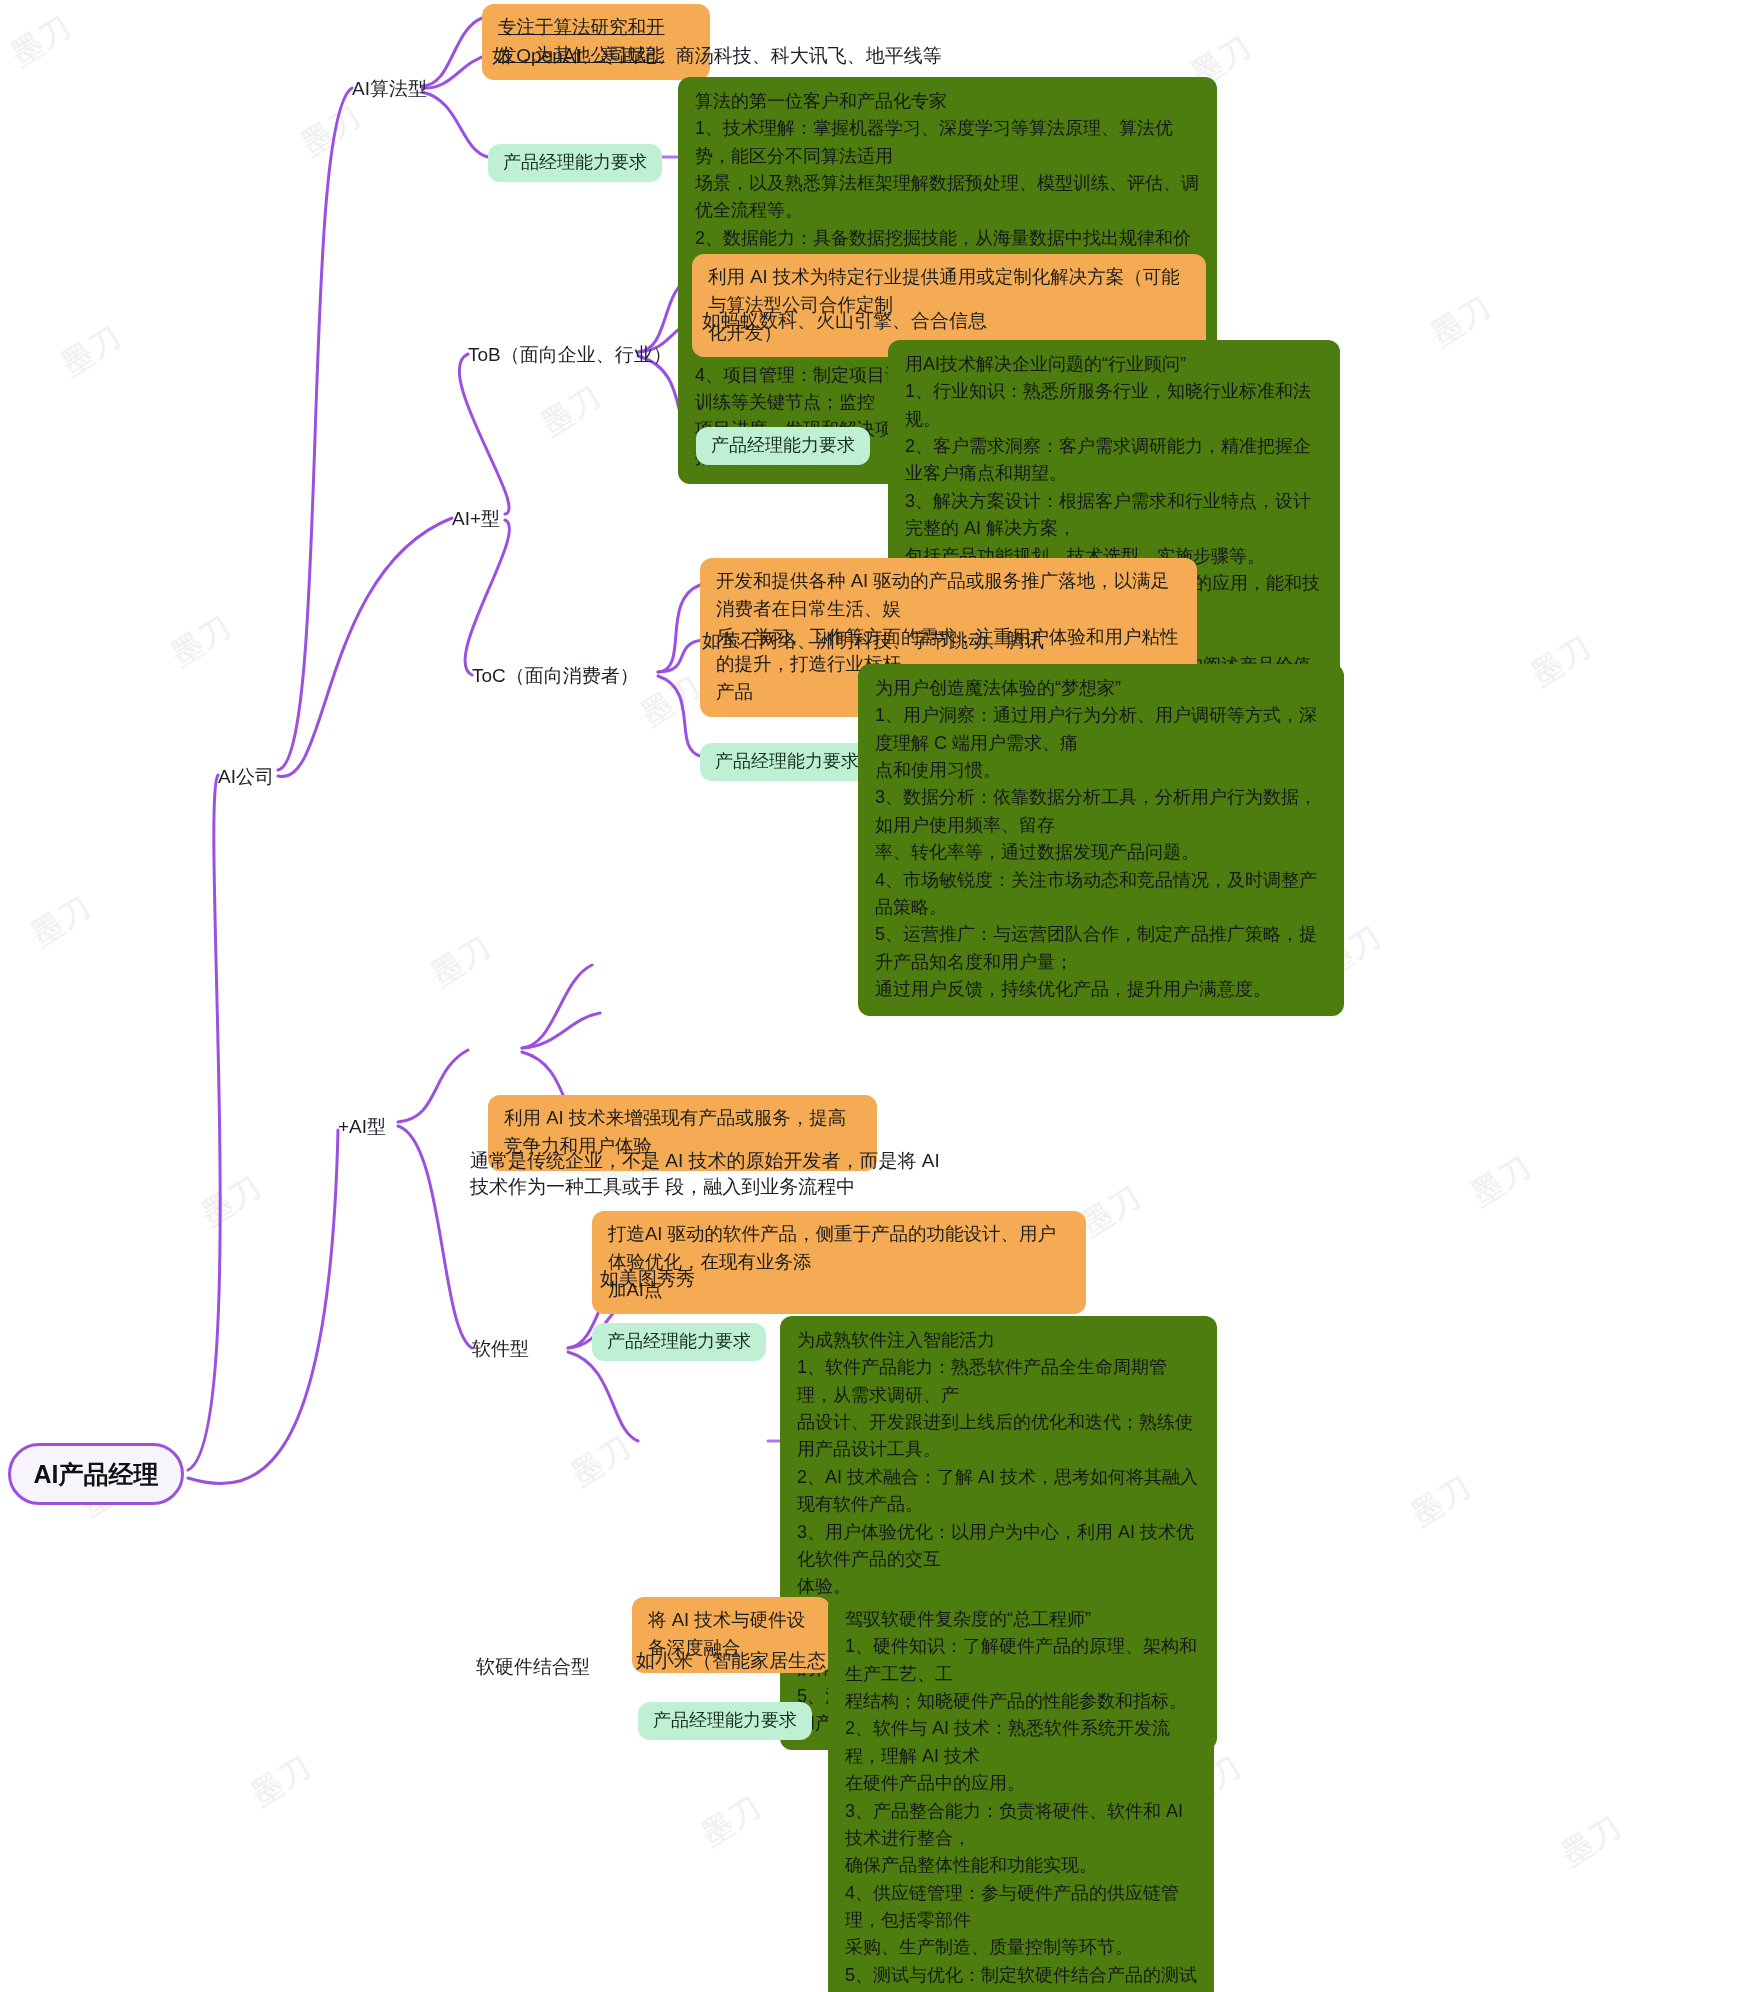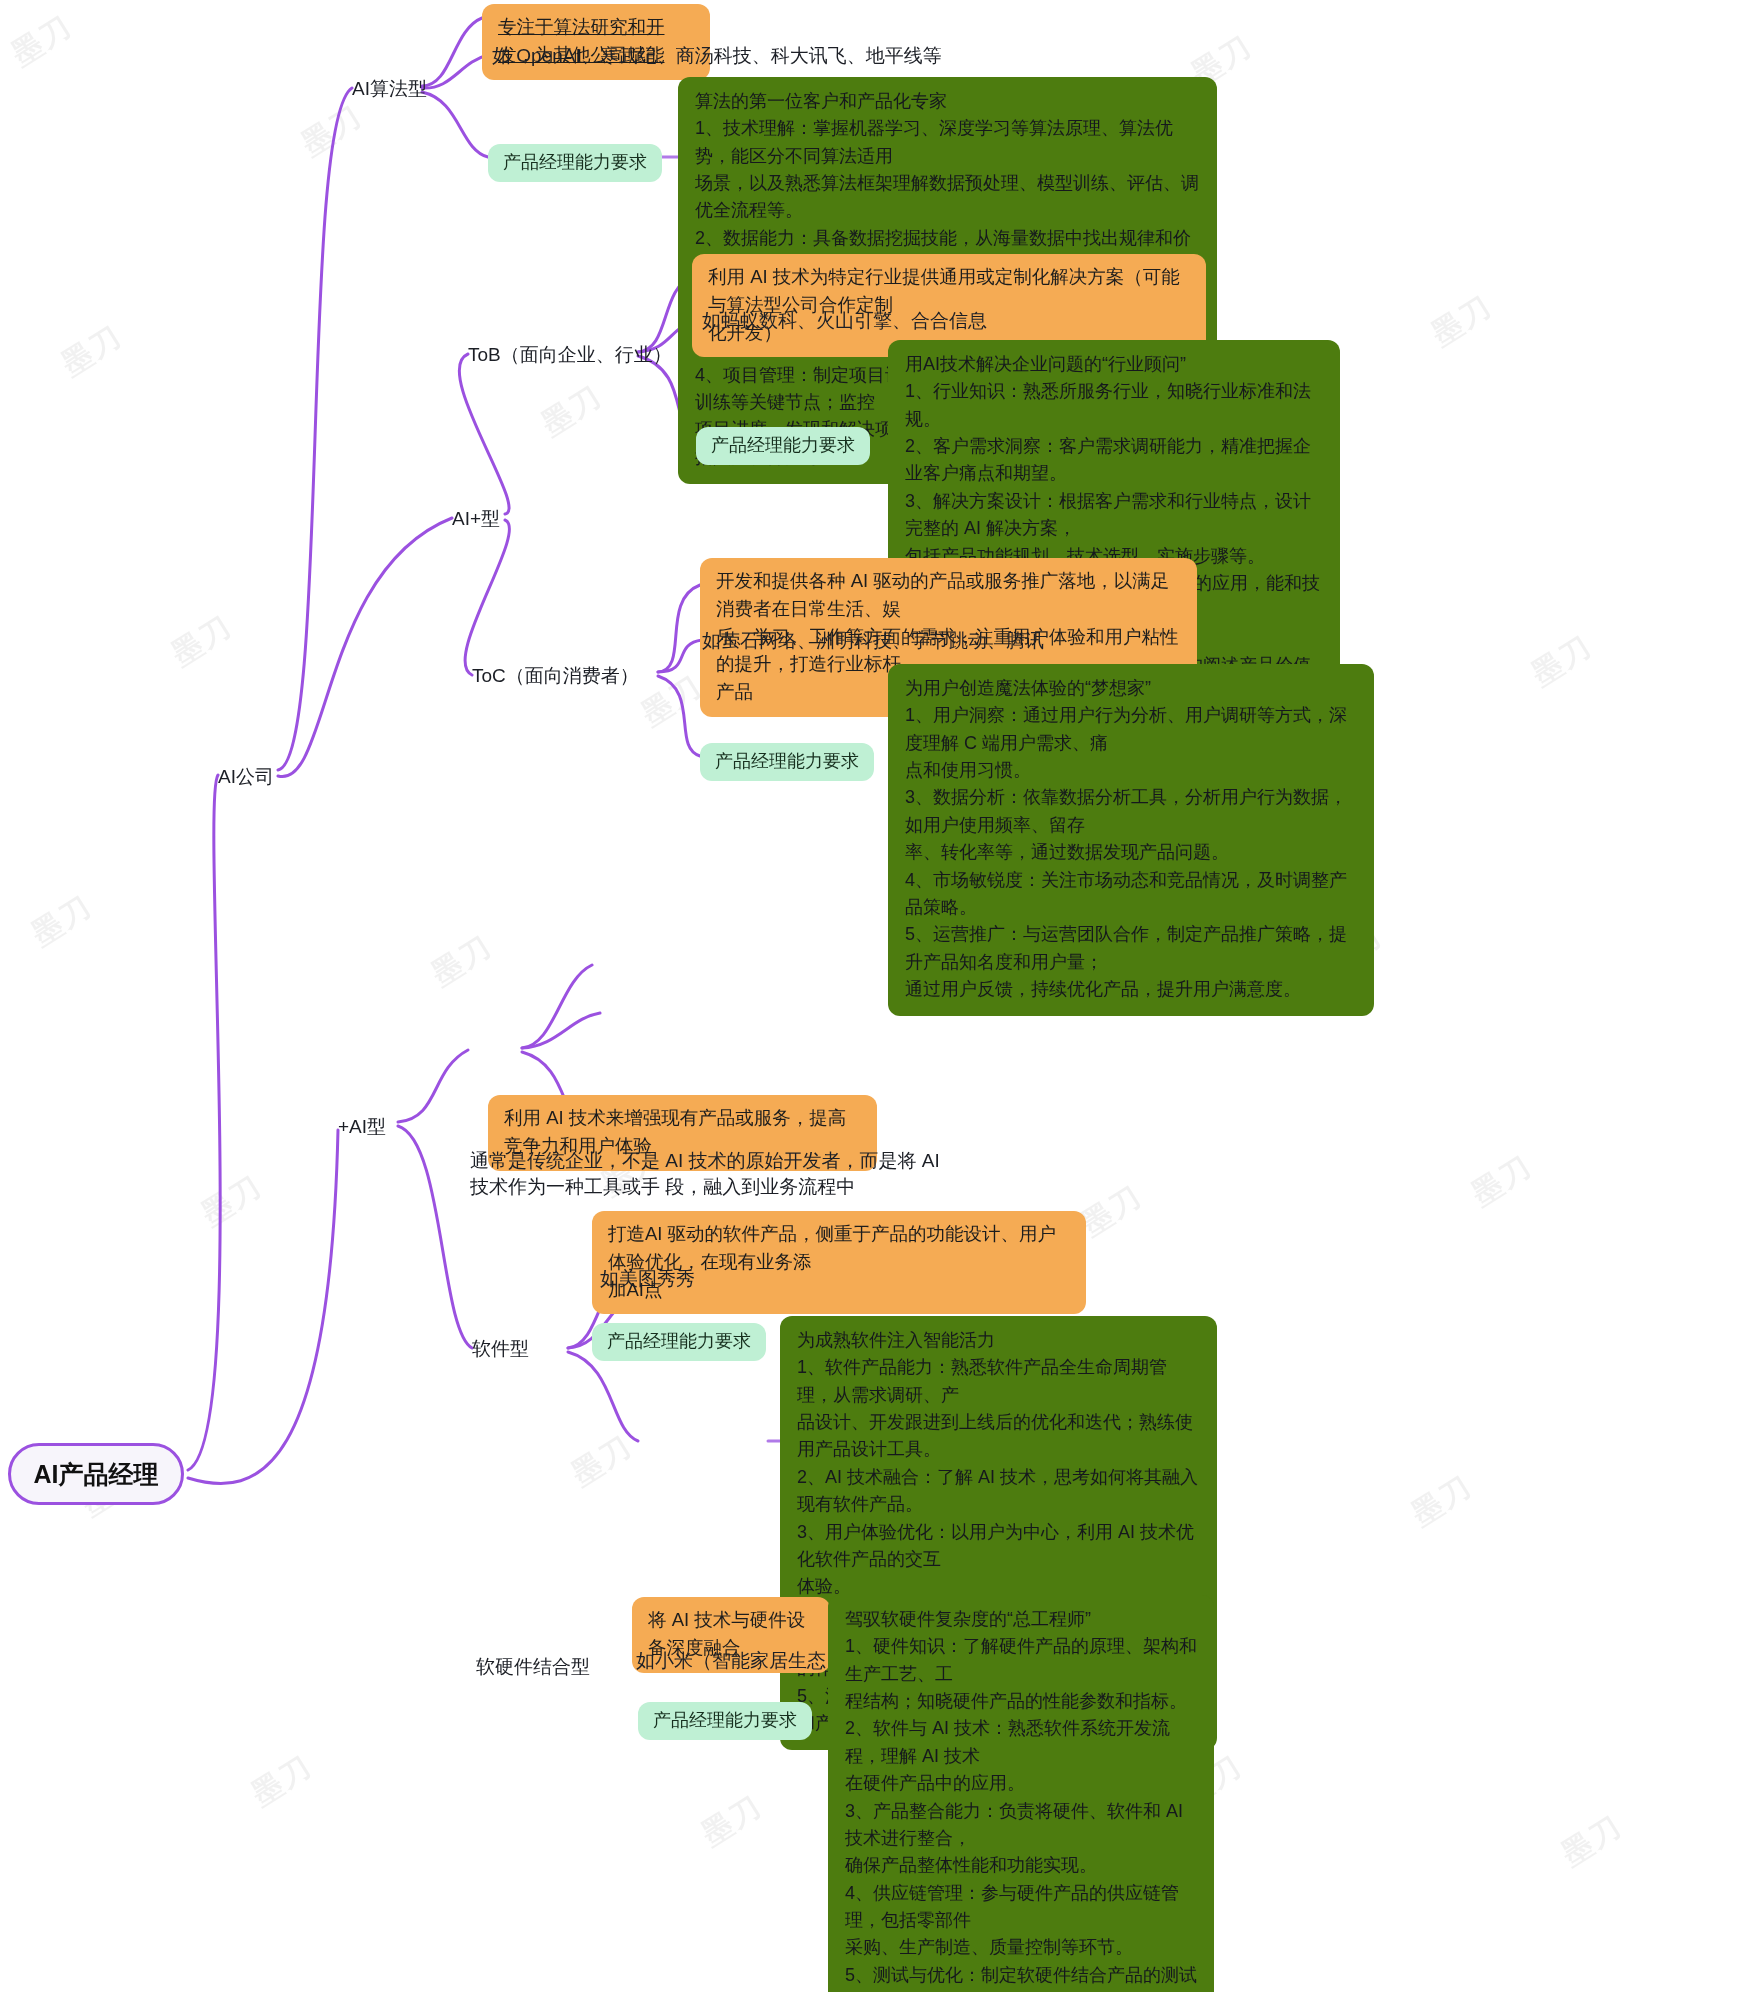--- a/index.html
+++ b/index.html
@@ -207,21 +207,21 @@
     <span class="ln">6、项目推动：协调团队，解决项目问题，确保交付。</span>
   </div>
 
   <div class="node box-orange" style="left:700px;top:558px;width:497px;">
     <span class="ln">开发和提供各种 AI 驱动的产品或服务推广落地，以满足消费者在日常生活、娱</span>
     <span class="ln">乐、学习、工作等方面的需求，注重用户体验和用户粘性的提升，打造行业标杆</span>
     <span class="ln">产品</span>
   </div>
   <div class="node plain" style="left:702px;top:628px;">如萤石网络、洲明科技、字节跳动、腾讯</div>
   <div class="node pill-green" style="left:700px;top:743px;">产品经理能力要求</div>
-  <div class="node box-blue" style="left:858px;top:664px;width:486px;margin-left:30px;">
+  <div class="node box-blue" style="left:858px;top:664px;width:486px;">
     <span class="ln">为用户创造魔法体验的“梦想家”</span>
     <span class="ln">1、用户洞察：通过用户行为分析、用户调研等方式，深度理解 C 端用户需求、痛</span>
     <span class="ln">点和使用习惯。</span>
     <span class="ln">3、数据分析：依靠数据分析工具，分析用户行为数据，如用户使用频率、留存</span>
     <span class="ln">率、转化率等，通过数据发现产品问题。</span>
     <span class="ln">4、市场敏锐度：关注市场动态和竞品情况，及时调整产品策略。</span>
     <span class="ln">5、运营推广：与运营团队合作，制定产品推广策略，提升产品知名度和用户量；</span>
     <span class="ln">通过用户反馈，持续优化产品，提升用户满意度。</span>
     <span class="ln"></span>
   </div>

